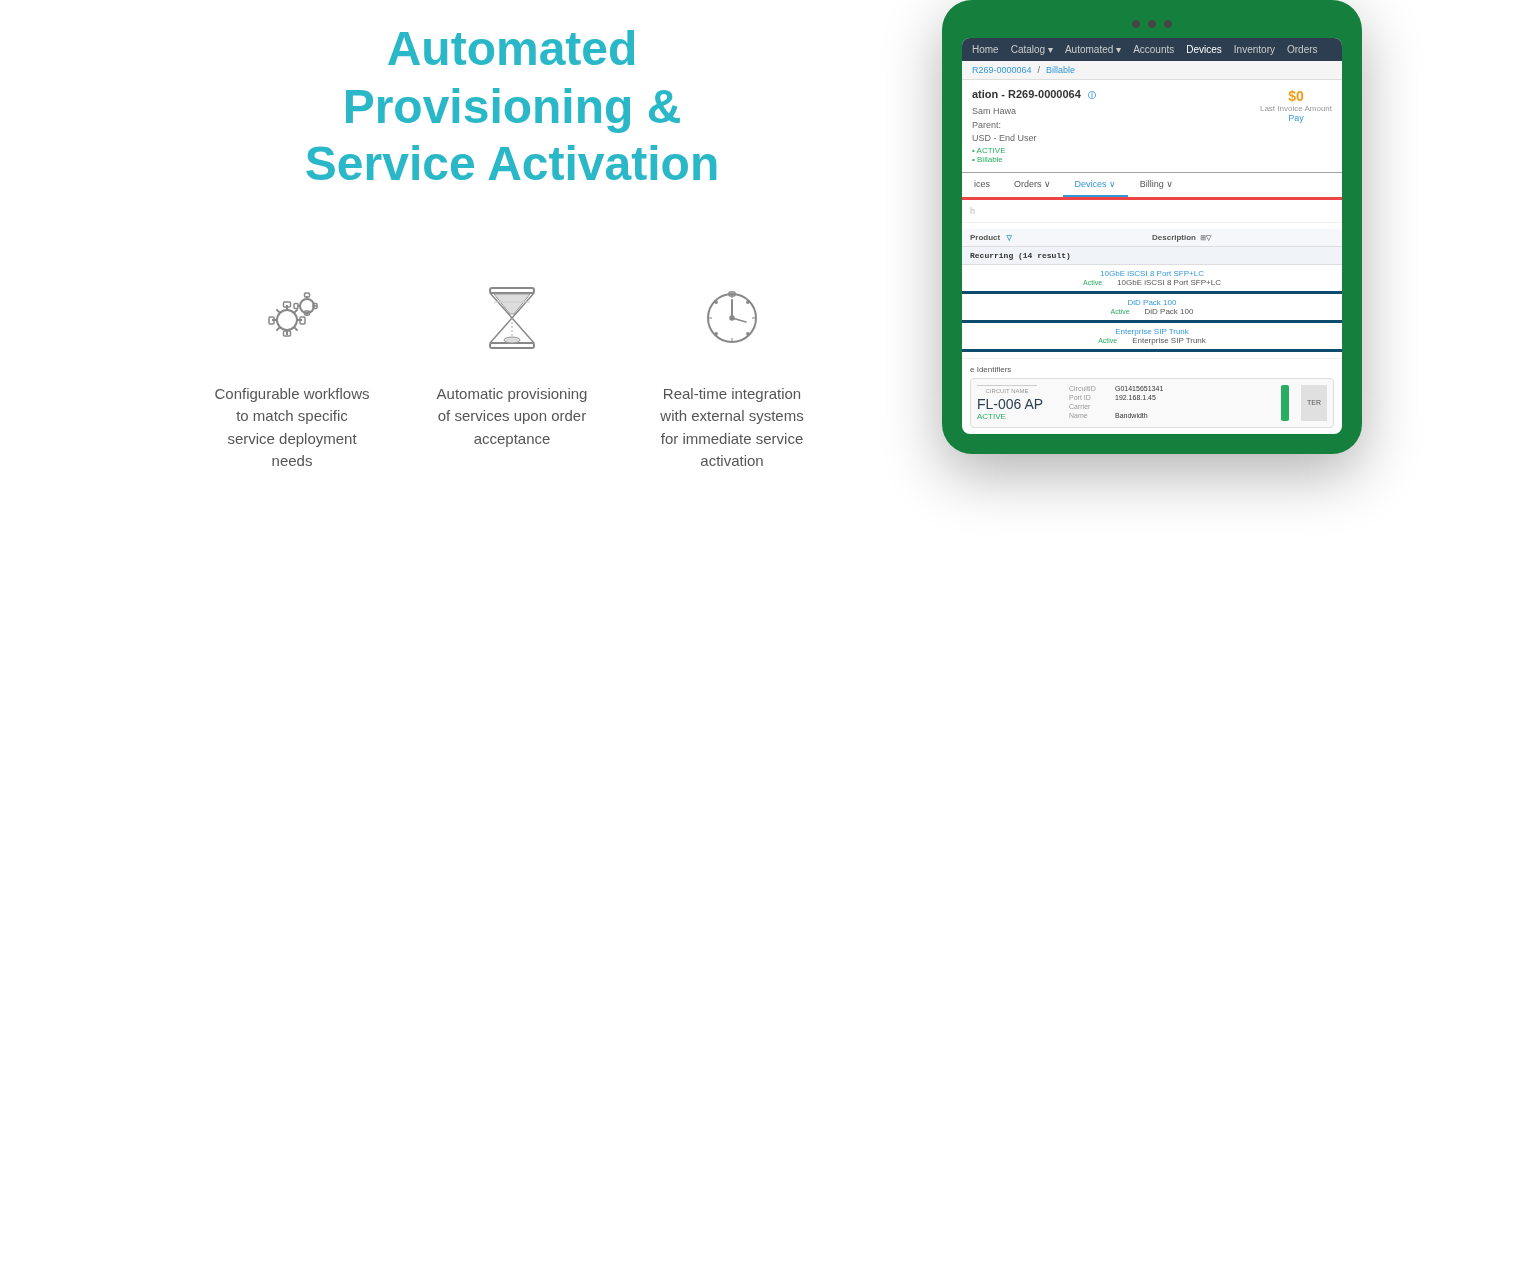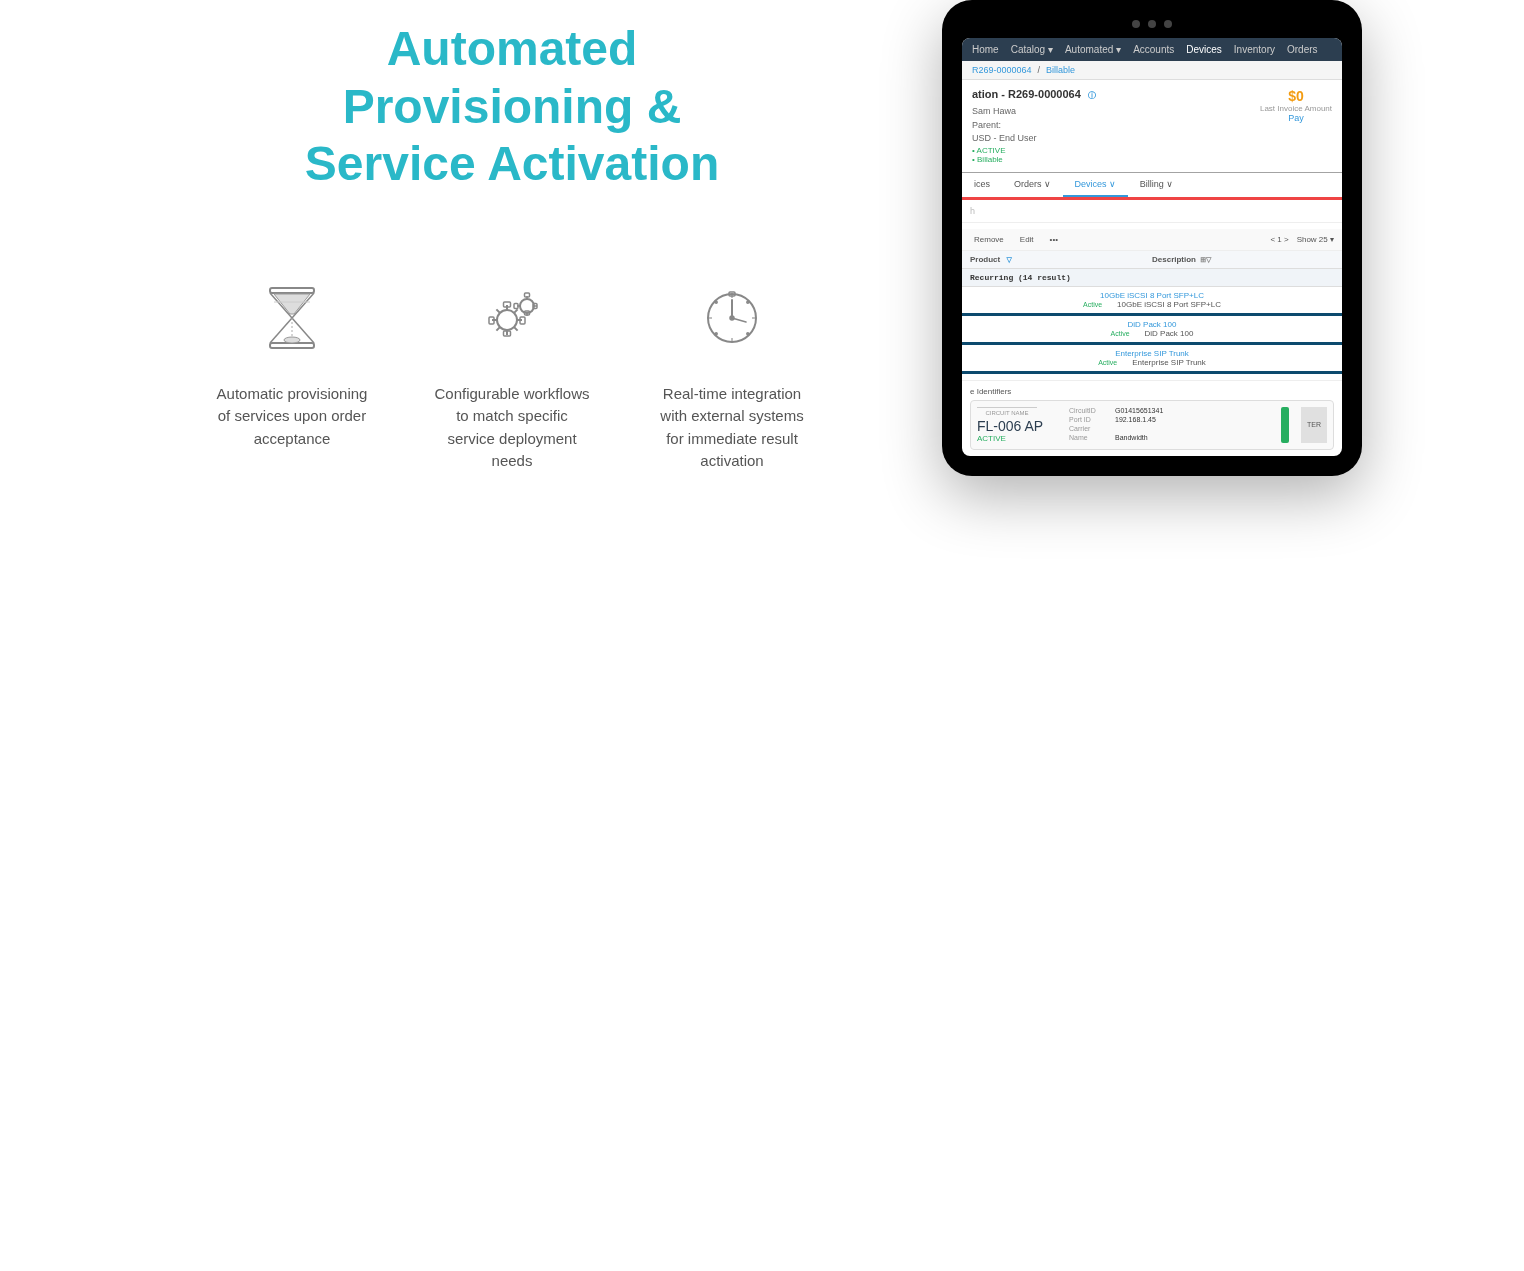--- a/index.html
+++ b/index.html
@@ -83,21 +83,21 @@
       font-size: 15px;
       color: #555;
       text-align: center;
       line-height: 1.5;
     }
 
     
     .device-mockup {
       width: 420px;
       min-width: 420px;
-      background: #000000;
+      background: #15803d;
       border-radius: 30px;
       padding: 20px;
       box-shadow: 0 20px 60px rgba(0,0,0,0.3);
       position: relative;
     }
 
     .device-top-bar {
       display: flex;
       justify-content: center;
       gap: 8px;
@@ -398,43 +398,20 @@
 </head>
 <body>
 
 <div class="page-wrapper">
   <div class="content-area">
 
     <div class="left-section">
       <h1 class="main-title">Automated Provisioning &amp; Service Activation</h1>
 
       <div class="features-row">
-
-        <div class="feature-item">
-          <div class="feature-icon">
-            <svg viewBox="0 0 80 80" xmlns="http://www.w3.org/2000/svg">
-
-              <rect x="18" y="10" width="44" height="5" rx="2" stroke="#888" stroke-width="2" fill="none"></rect>
-              <rect x="18" y="65" width="44" height="5" rx="2" stroke="#888" stroke-width="2" fill="none"></rect>
-              <line x1="18" y1="15" x2="40" y2="40" stroke="#888" stroke-width="1.5"></line>
-              <line x1="62" y1="15" x2="40" y2="40" stroke="#888" stroke-width="1.5"></line>
-              <line x1="18" y1="65" x2="40" y2="40" stroke="#888" stroke-width="1.5"></line>
-              <line x1="62" y1="65" x2="40" y2="40" stroke="#888" stroke-width="1.5"></line>
-
-              <polygon points="22,16 58,16 42,36 38,36" fill="#ddd" stroke="#999" stroke-width="1"></polygon>
-
-              <ellipse cx="40" cy="62" rx="8" ry="3" fill="#ddd" stroke="#999" stroke-width="1"></ellipse>
-
-              <line x1="40" y1="40" x2="40" y2="59" stroke="#aaa" stroke-width="1" stroke-dasharray="2,2"></line>
-
-              <line x1="22" y1="24" x2="58" y2="24" stroke="#ccc" stroke-width="1"></line>
-            </svg>
-          </div>
-          <p class="feature-text">Automatic provisioning of services upon order acceptance</p>
-        </div>
 
         <div class="feature-item">
           <div class="feature-icon">
             <svg viewBox="0 0 80 80" xmlns="http://www.w3.org/2000/svg">
 
               <circle cx="35" cy="42" r="10" fill="none" stroke="#888" stroke-width="2"></circle>
               <g stroke="#888" stroke-width="2" fill="none">
                 <line x1="35" y1="27" x2="35" y2="32"></line>
                 <line x1="35" y1="52" x2="35" y2="57"></line>
                 <line x1="20" y1="42" x2="25" y2="42"></line>
@@ -460,41 +437,64 @@
               <rect x="42" y="25.5" width="4" height="5" rx="1" fill="none" stroke="#888" stroke-width="1.5"></rect>
               <rect x="61" y="25.5" width="4" height="5" rx="1" fill="none" stroke="#888" stroke-width="1.5"></rect>
             </svg>
           </div>
           <p class="feature-text">Configurable workflows to match specific service deployment needs</p>
         </div>
 
         <div class="feature-item">
           <div class="feature-icon">
             <svg viewBox="0 0 80 80" xmlns="http://www.w3.org/2000/svg">
+
+              <rect x="18" y="10" width="44" height="5" rx="2" stroke="#888" stroke-width="2" fill="none"></rect>
+              <rect x="18" y="65" width="44" height="5" rx="2" stroke="#888" stroke-width="2" fill="none"></rect>
+              <line x1="18" y1="15" x2="40" y2="40" stroke="#888" stroke-width="1.5"></line>
+              <line x1="62" y1="15" x2="40" y2="40" stroke="#888" stroke-width="1.5"></line>
+              <line x1="18" y1="65" x2="40" y2="40" stroke="#888" stroke-width="1.5"></line>
+              <line x1="62" y1="65" x2="40" y2="40" stroke="#888" stroke-width="1.5"></line>
+
+              <polygon points="22,16 58,16 42,36 38,36" fill="#ddd" stroke="#999" stroke-width="1"></polygon>
+
+              <ellipse cx="40" cy="62" rx="8" ry="3" fill="#ddd" stroke="#999" stroke-width="1"></ellipse>
+
+              <line x1="40" y1="40" x2="40" y2="59" stroke="#aaa" stroke-width="1" stroke-dasharray="2,2"></line>
+
+              <line x1="22" y1="24" x2="58" y2="24" stroke="#ccc" stroke-width="1"></line>
+            </svg>
+          </div>
+          <p class="feature-text">Automatic provisioning of services upon order acceptance</p>
+        </div>
+
+        <div class="feature-item">
+          <div class="feature-icon">
+            <svg viewBox="0 0 80 80" xmlns="http://www.w3.org/2000/svg">
               <circle cx="40" cy="40" r="24" fill="none" stroke="#888" stroke-width="2"></circle>
               <circle cx="40" cy="40" r="2" fill="#888"></circle>
 
               <line x1="40" y1="40" x2="40" y2="22" stroke="#888" stroke-width="2" stroke-linecap="round"></line>
 
               <line x1="40" y1="40" x2="54" y2="44" stroke="#888" stroke-width="1.5" stroke-linecap="round"></line>
 
               <line x1="40" y1="17" x2="40" y2="20" stroke="#aaa" stroke-width="1.5"></line>
               <line x1="40" y1="60" x2="40" y2="63" stroke="#aaa" stroke-width="1.5"></line>
               <line x1="17" y1="40" x2="20" y2="40" stroke="#aaa" stroke-width="1.5"></line>
               <line x1="60" y1="40" x2="63" y2="40" stroke="#aaa" stroke-width="1.5"></line>
 
               <rect x="37" y="14" width="6" height="4" rx="1" fill="none" stroke="#888" stroke-width="1.5"></rect>
 
               <circle cx="55.8" cy="24.2" r="1" fill="#aaa"></circle>
               <circle cx="24.2" cy="24.2" r="1" fill="#aaa"></circle>
               <circle cx="55.8" cy="55.8" r="1" fill="#aaa"></circle>
               <circle cx="24.2" cy="55.8" r="1" fill="#aaa"></circle>
             </svg>
           </div>
-          <p class="feature-text">Real-time integration with external systems for immediate result activation</p>
+          <p class="feature-text">Real-time integration with external systems for immediate service activation</p>
         </div>
 
       </div>
     </div>
 
     <div class="device-mockup">
       <div class="device-top-bar">
         <div class="device-dot"></div>
         <div class="device-dot"></div>
         <div class="device-dot"></div>
@@ -543,29 +543,20 @@
           <div class="tab-item active">Devices ∨</div>
           <div class="tab-item">Billing ∨</div>
         </div>
 
         <div style="padding:6px 8px; background:#fff; border-bottom:1px solid #eee;">
           <div style="font-size:9px;color:#bbb;">h</div>
         </div>
 
         <div class="table-section">
 
-          <div class="table-toolbar">
-            <button class="toolbar-btn">Remove</button>
-            <button class="toolbar-btn">Edit</button>
-            <button class="toolbar-btn">•••</button>
-            <div class="pagination">
-              <span>&lt; 1 &gt;</span>
-            </div>
-            <div class="show-select">Show 25 ▾</div>
-          </div>
 
           <div class="table-header">
             <div class="th-product">
               <span>Product</span>
               <span style="color:#3498db;font-size:7px;margin-left:4px;">▽</span>
             </div>
             <div class="th-description">
               <span>Description</span>
               <span style="color:#888;font-size:7px;margin-left:2px;">⊞▽</span>
             </div>

